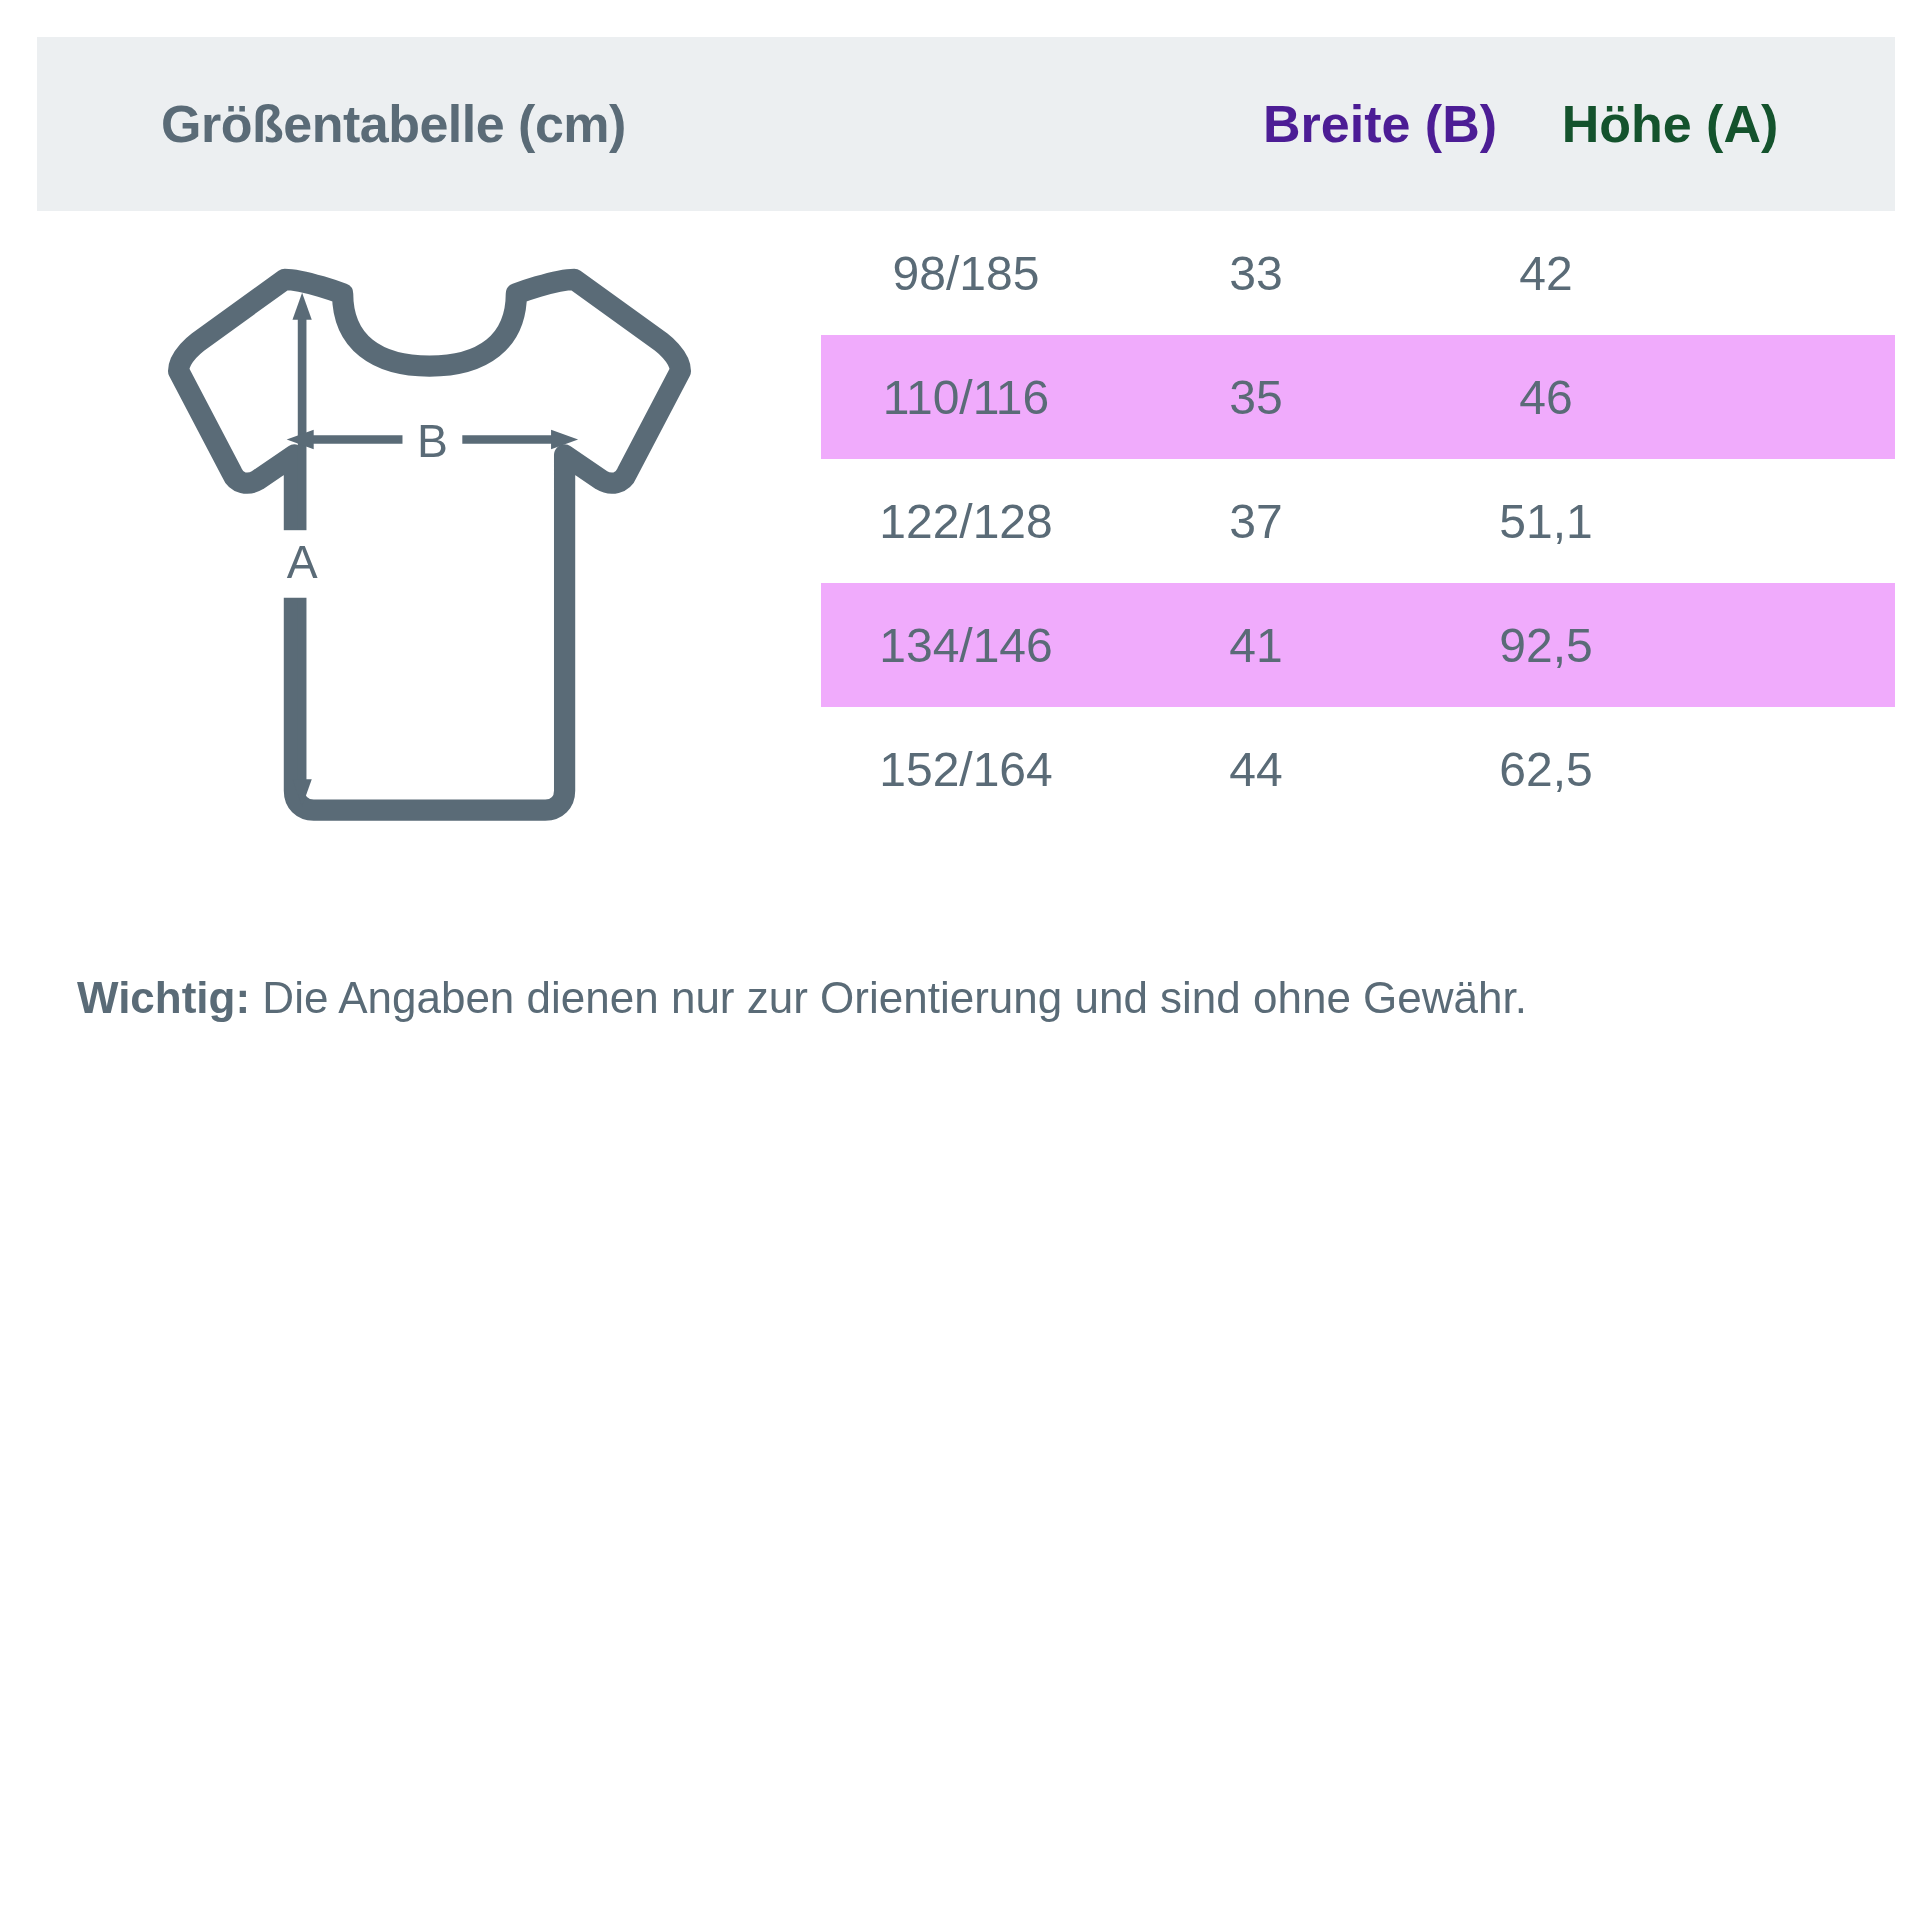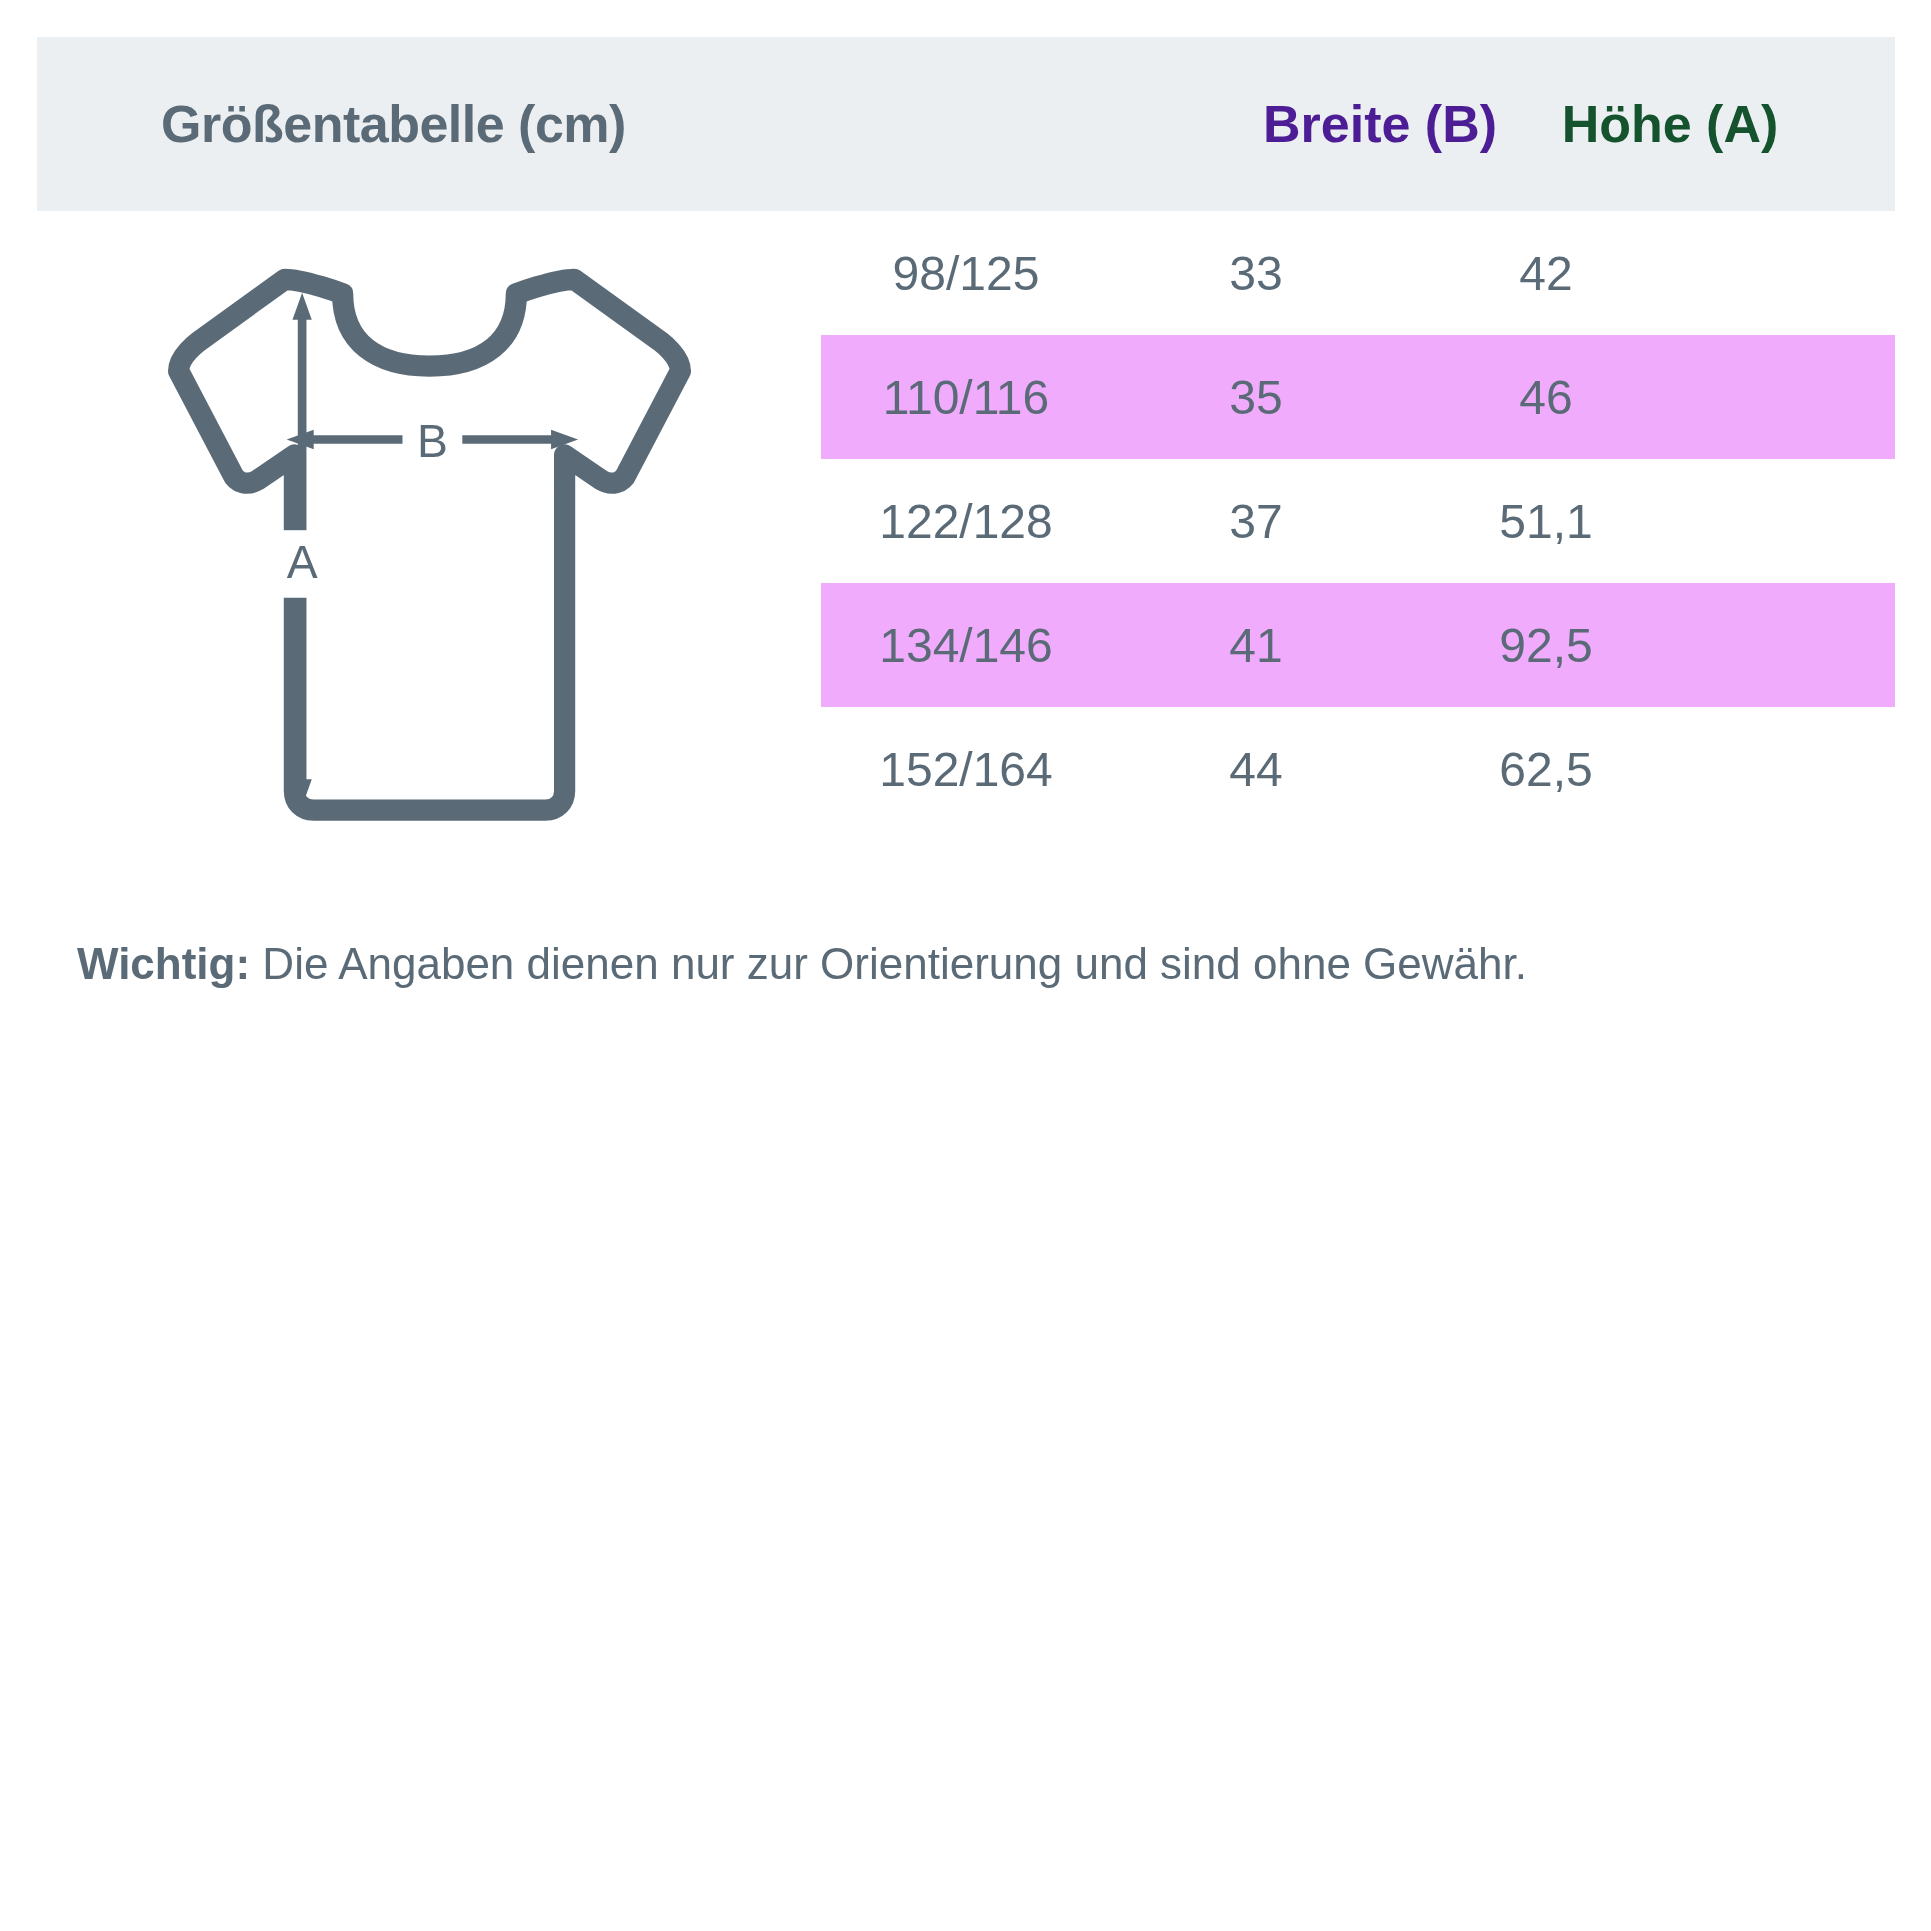--- a/index.html
+++ b/index.html
@@ -94,21 +94,21 @@
   }
   .cell.size { flex: 0 0 290px; }
   .cell.width { flex: 0 0 290px; }
   .cell.height { flex: 0 0 290px; }
   .cell.spacer { flex: 1 1 auto; }
 
   
   .note {
     position: absolute;
     left: 77px;
-    top: 932px;
+    top: 966px;
     width: 1738px;
     font-size: 44px;
     line-height: 1.45;
     color: #5a6b77;
   }
   .note b { font-weight: bold; }
 </style>
 </head>
 <body>
 
@@ -159,21 +159,21 @@
           <polygon points="152,196 180,186 180,206" fill="#5a6b77"></polygon>
           <polygon points="454,196 426,186 426,206" fill="#5a6b77"></polygon>
           <rect x="272" y="165" width="62" height="62" fill="#ffffff"></rect>
           <text x="303" y="214" font-family="Liberation Sans, sans-serif" font-size="48" fill="#5a6b77" text-anchor="middle">B</text>
         </svg>
       </div>
 
       <div class="rows-area">
 
         <div class="row">
-          <div class="cell size">98/125</div>
+          <div class="cell size">98/185</div>
           <div class="cell width">33</div>
           <div class="cell height">42</div>
           <div class="cell spacer"></div>
         </div>
 
         <div class="row alt">
           <div class="cell size">110/116</div>
           <div class="cell width">35</div>
           <div class="cell height">46</div>
           <div class="cell spacer"></div>

